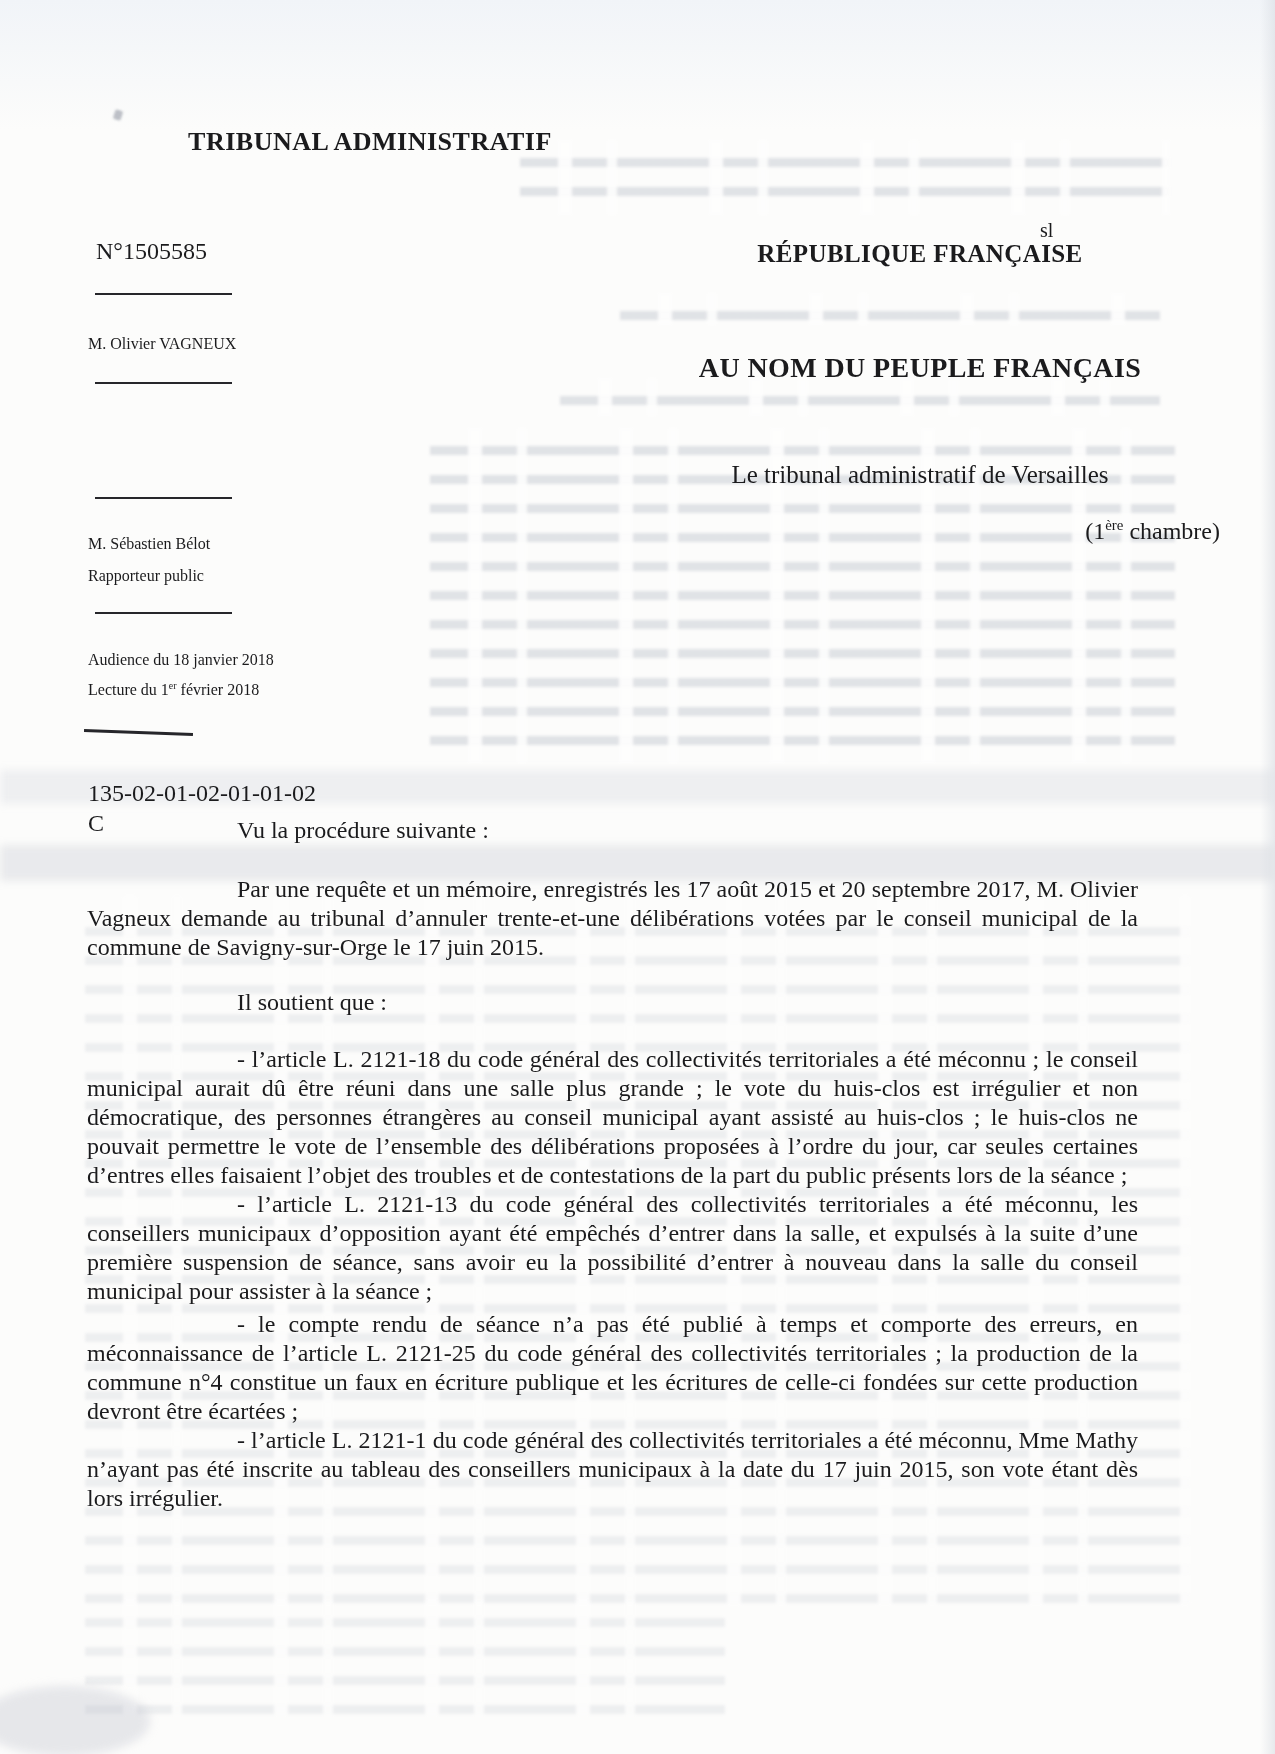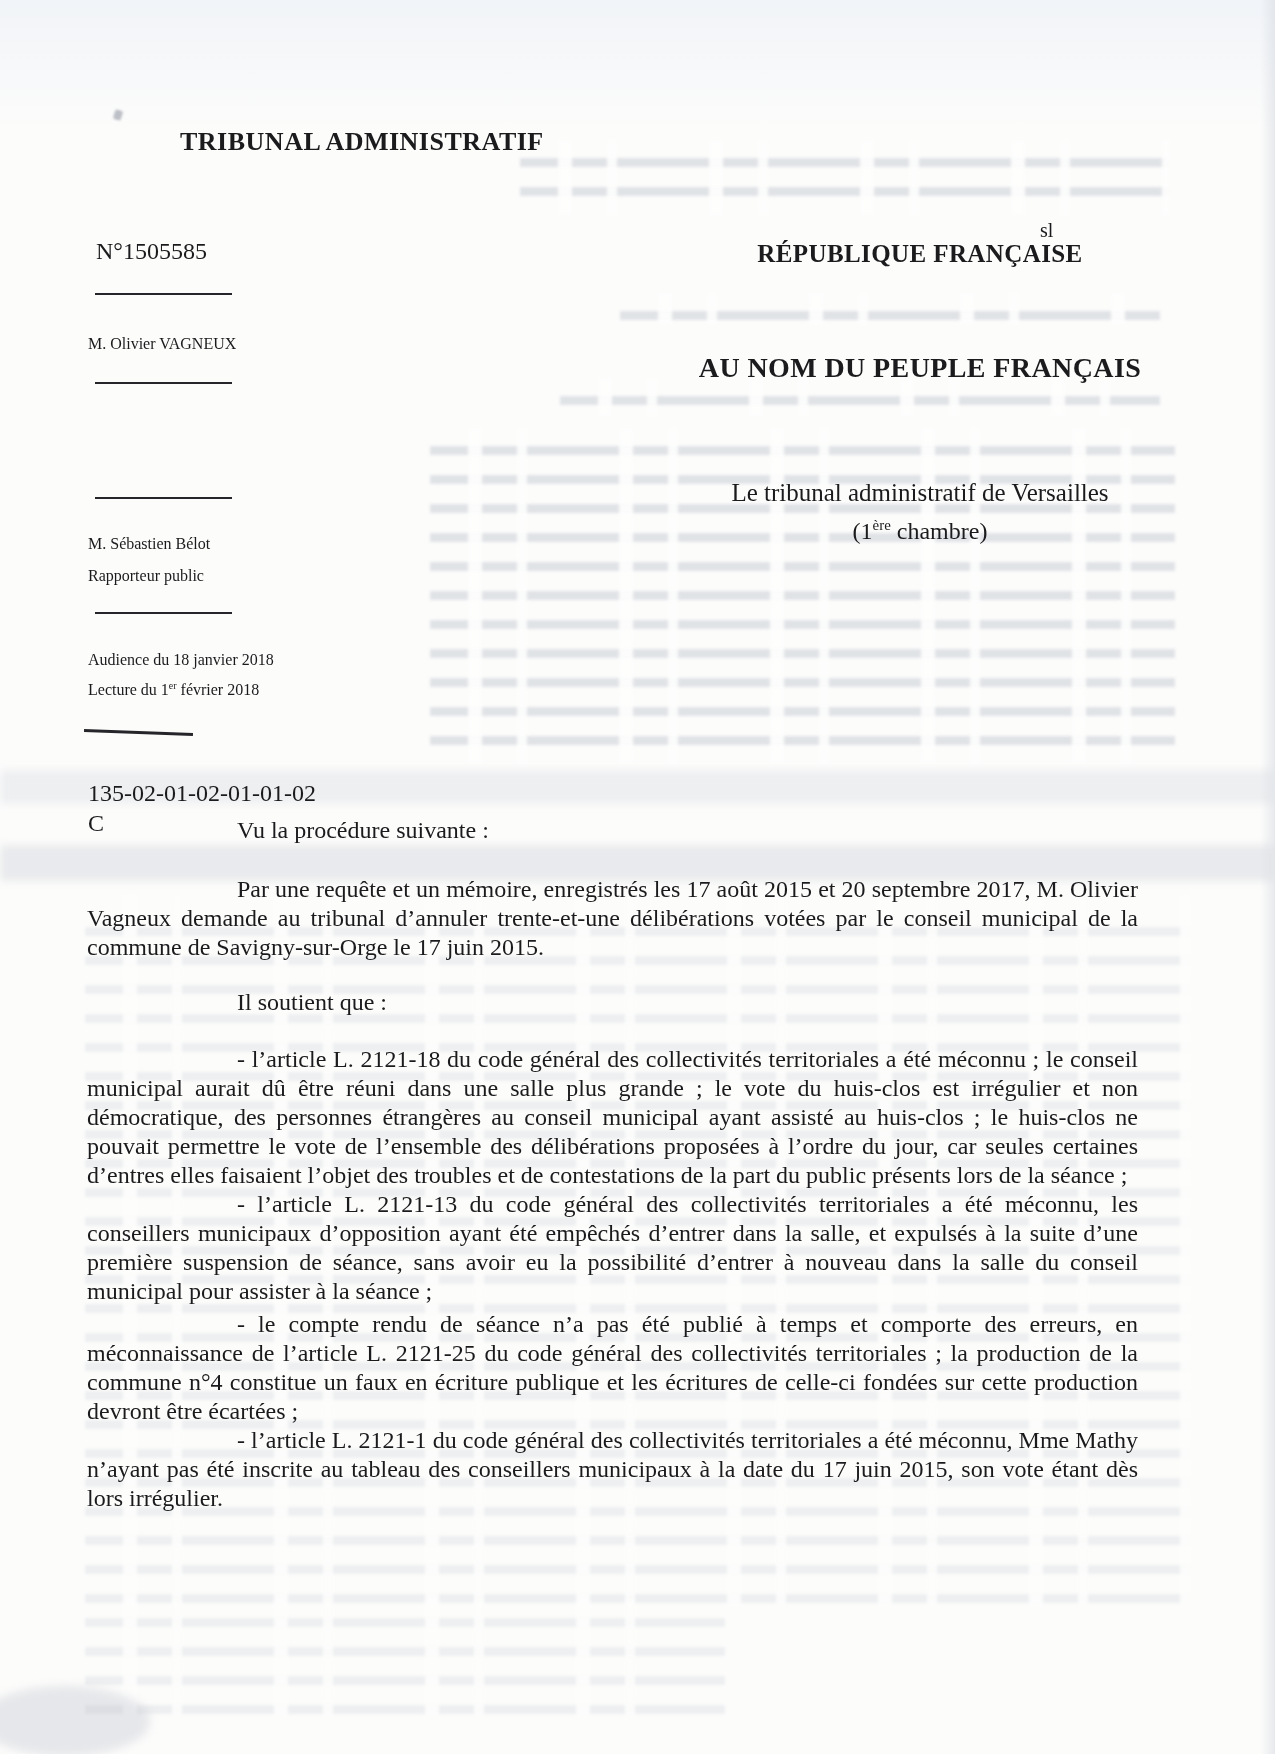--- a/index.html
+++ b/index.html
@@ -35,38 +35,38 @@
   }
   .bleed-light{opacity:.26;}
   .band{position:absolute;z-index:1;filter:blur(4px);}
   .edge-right{position:absolute;z-index:1;right:0;top:0;width:15px;height:100%;
     background:linear-gradient(90deg,rgba(255,255,255,0),#d9dde3);opacity:.6;}
   .smudge{position:absolute;z-index:1;filter:blur(5px);border-radius:50%;}
   .speck{position:absolute;z-index:1;width:8px;height:10px;border-radius:2px;
     background:rgba(138,144,156,.55);transform:rotate(18deg);filter:blur(1px);}
   
   .abs{position:absolute;z-index:2;}
-  .court-title{left:180px;top:126px;width:380px;text-align:left;
+  .court-title{left:180px;top:126px;width:380px;text-align:center;
     font-weight:bold;font-size:26px;line-height:32px;letter-spacing:.5px;}
   .case-number{left:96px;top:238px;font-size:24px;}
   .sep{position:absolute;z-index:2;height:2px;background:#26262a;width:137px;left:95px;}
   .sep1{top:293px;} .sep2{top:382px;} .sep3{top:497px;} .sep4{top:612px;}
   .sep-long{top:731px;left:84px;width:109px;height:3px;transform:rotate(2deg);}
   .party{left:88px;font-size:16px;line-height:32px;}
   .applicant{top:328px;}
   .rapporteur{top:413px;}
   .rapporteur-public{top:528px;}
   .hearing{top:645px;line-height:30px;}
   .code-block{left:88px;top:778px;font-size:24px;line-height:30px;}
   .right-col{left:620px;width:600px;text-align:center;font-size:25px;}
   .clerk{left:1040px;top:219px;font-size:20px;}
   .republique{top:240px;font-weight:bold;letter-spacing:.4px;}
   .au-nom{top:352px;font-weight:bold;font-size:28px;letter-spacing:.4px;}
-  .tribunal-line{top:461px;margin-top:18px;}
-  .chambre{top:518px;font-size:24px;}
+  .tribunal-line{top:461px;}
+  .chambre{top:518px;font-size:24px;text-align:right;}
   sup{font-size:62%;line-height:0;}
   
   .doc-body{
     position:absolute;z-index:2;left:87px;top:816px;width:1051px;
     font-size:24px;line-height:29px;text-align:justify;
   }
   .doc-body p{margin:0;text-indent:150px;}
   .mt-para{margin-top:30px !important;}
   .mt-heading{margin-top:26px !important;}
   .mt-list{margin-top:28px !important;}

